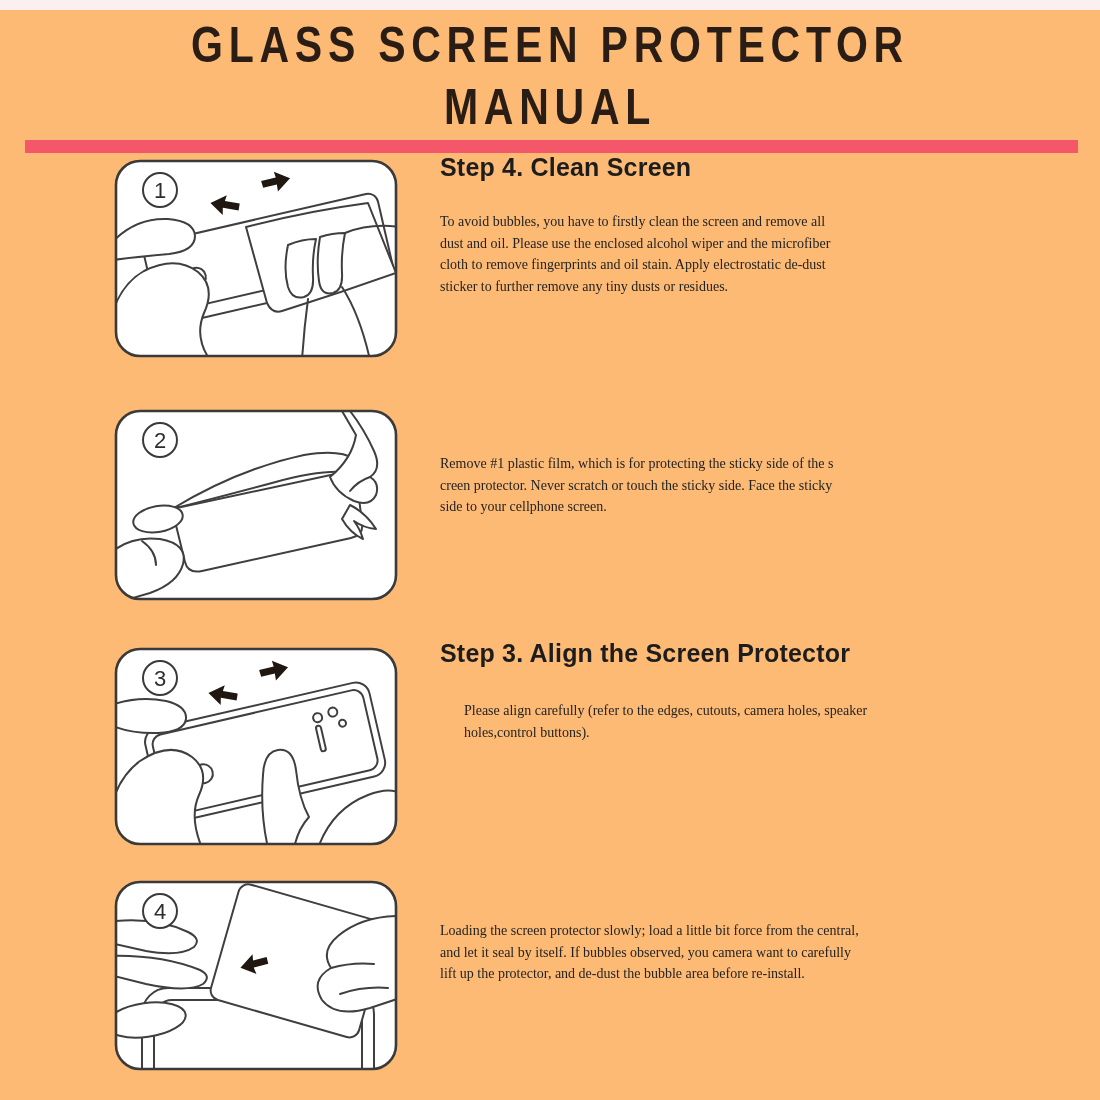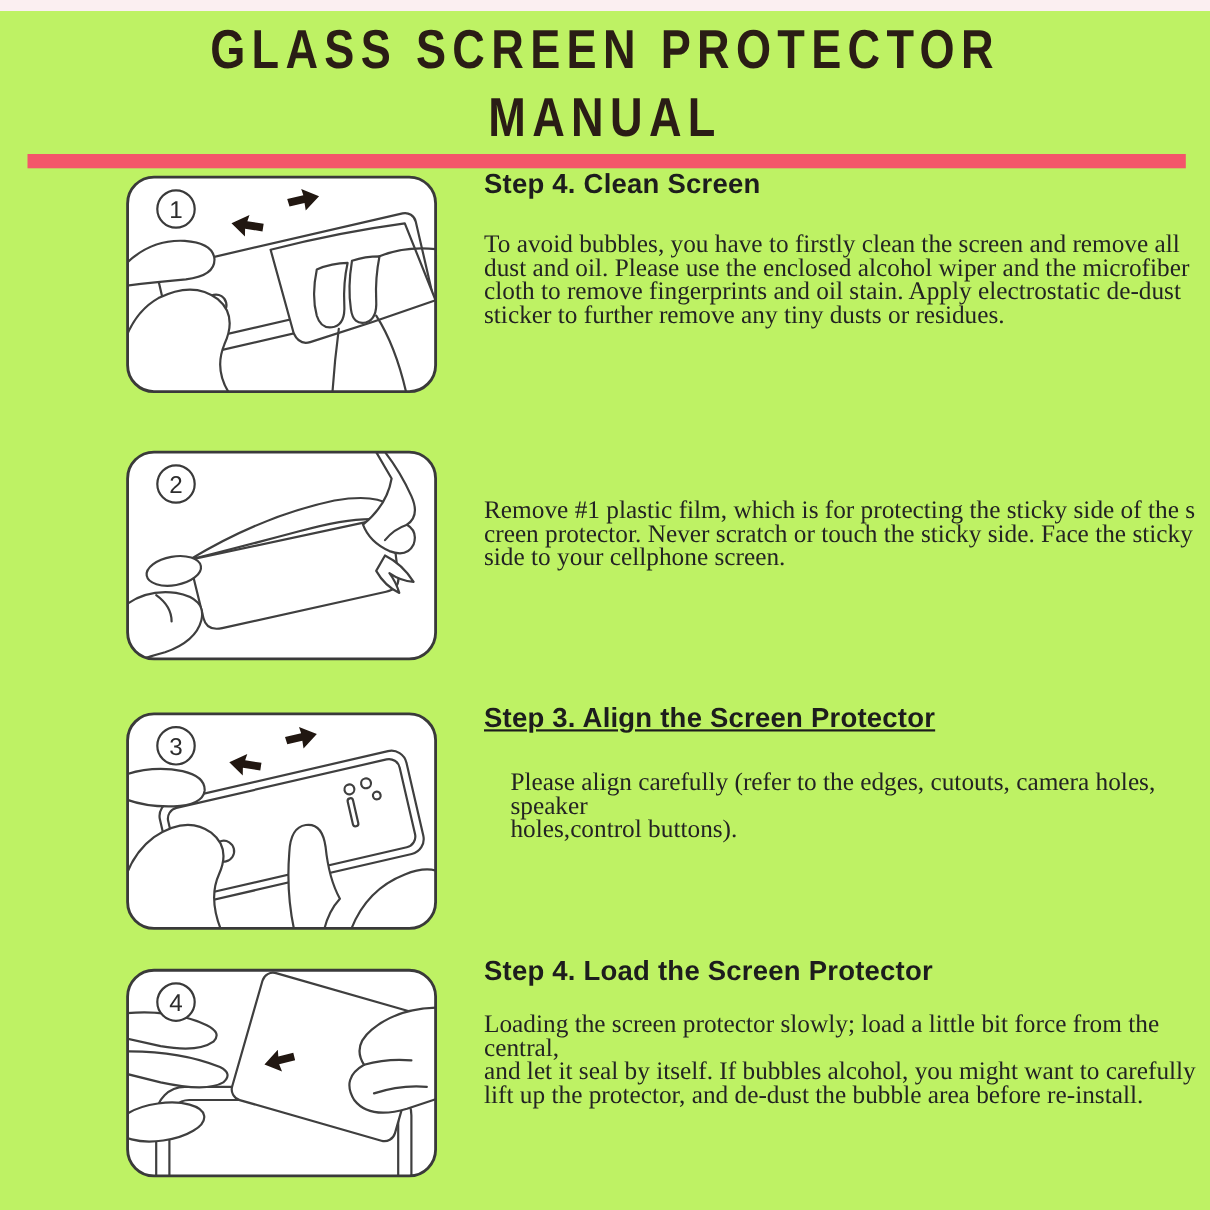--- a/index.html
+++ b/index.html
@@ -3,21 +3,21 @@
 <meta charset="utf-8">
 <style>
   html,body { margin:0; padding:0; }
   body {
     width:1100px; height:1100px;
     background:#ffffff;
     font-family:"Liberation Sans", sans-serif;
   }
   .page {
     position:relative; width:1100px; height:1100px;
-    background:#bef264; overflow:hidden;
+    background:#fdba74; overflow:hidden;
   }
   .top-tint {
     position:absolute; top:0; left:0; width:1100px; height:10px;
     background:#fbeff1;
   }
   .title-line {
     position:absolute; left:0; width:1100px; text-align:center;
     font-weight:bold; color:#2a1d15;
     letter-spacing:7px; font-size:50px; line-height:56px;
     transform:scaleX(0.82); transform-origin:550px 50%;
@@ -36,26 +36,26 @@
   .step-4 { top:878px; height:200px; }
   .fig { position:absolute; left:0; top:0; }
   .step h2 {
     position:absolute; left:328px; margin:0;
     font-size:25px; font-weight:bold; color:#1d1d1d;
     letter-spacing:0.2px; white-space:nowrap;
   }
   .step p {
     position:absolute; left:328px; margin:0; width:648px;
     font-family:"Liberation Serif", serif;
-    font-size:23px; line-height:21.5px; color:#232323;
+    font-size:14px; line-height:21.5px; color:#232323;
     white-space:pre-line;
   }
   .step-1 h2 { top:-4px; }  .step-1 p { top:54px; }
   .step-2 h2 { top:-9px; }  .step-2 p { top:46px; }
-  .step-3 h2 { top:-6px;text-decoration:underline; }  .step-3 p { top:55px;margin-left:24px; }
+  .step-3 h2 { top:-6px; }  .step-3 p { top:55px;margin-left:24px; }
   .step-4 h2 { top:-9px; }  .step-4 p { top:42px; }
   svg { display:block; }
   .frame { fill:none; stroke:#3a3a3a; stroke-width:2.6; }
   .art { stroke:#3f3f3f; stroke-width:2; fill:none; stroke-linecap:round; stroke-linejoin:round; }
   .numcircle { fill:#ffffff; stroke:#3a3a3a; stroke-width:2; }
   .numtext { font-family:"Liberation Sans", sans-serif; font-size:22px; fill:#2d2d2d; text-anchor:middle; }
   .arrow { fill:#211711; stroke:none; }
   .w { fill:#ffffff; }
 </style>
 </head>
@@ -222,19 +222,18 @@
             <ellipse class="w" transform="rotate(-8 34 142)" cx="34" cy="142" rx="40" ry="17"></ellipse>
 
             <polygon class="arrow" transform="translate(126 80) rotate(-14)" points="28,6 14,6 15,0 0,10 14,20 13,13 28,13"></polygon>
           </g>
           <circle cx="48" cy="33" r="17" class="numcircle"></circle>
           <text x="48" y="41" class="numtext">4</text>
         </g>
         <rect x="4" y="4" width="280" height="187" rx="24" class="frame"></rect>
       </svg>
     </div>
-    <h2>Step 4. Load the Screen Protector</h2>
     <p>Loading the screen protector slowly; load a little bit force from the central,
-and let it seal by itself. If bubbles alcohol, you might want to carefully
+and let it seal by itself. If bubbles observed, you camera want to carefully
 lift up the protector, and de-dust the bubble area before re-install.</p>
   </section>
 
 </div>
 
 </body></html>

